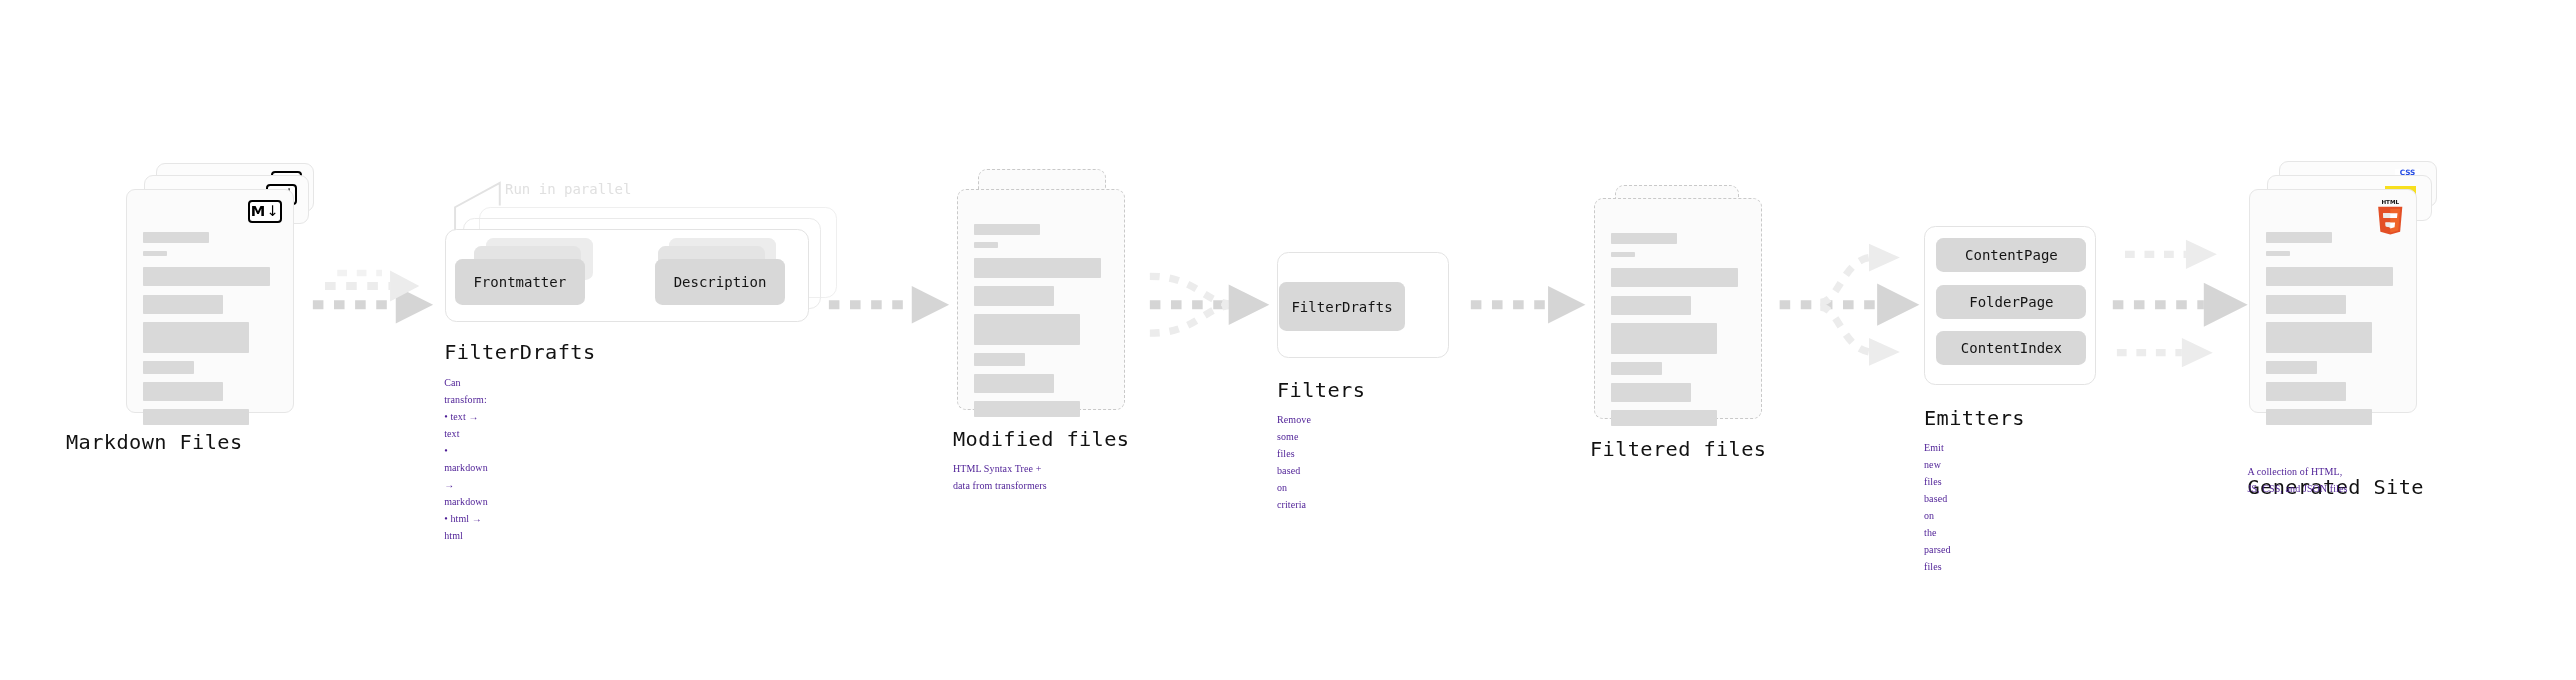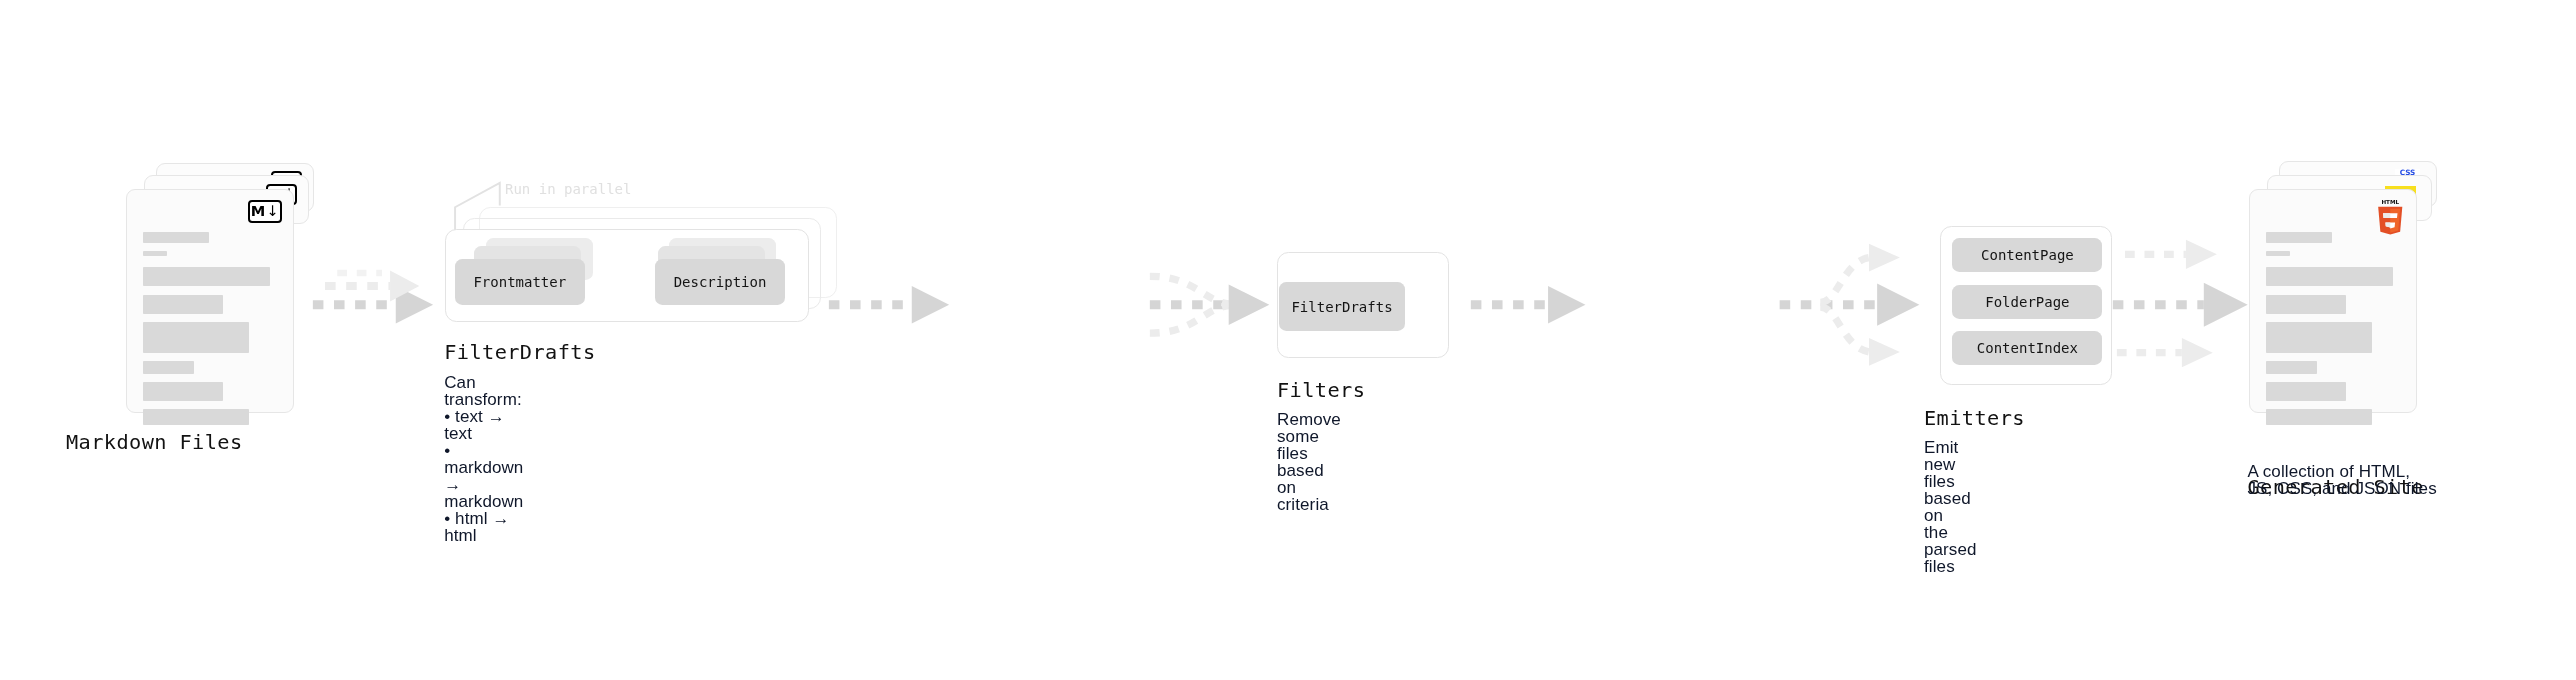--- a/index.html
+++ b/index.html
@@ -29,24 +29,24 @@
 
   .stage-title {
     font-family: "DejaVu Sans Mono", "Liberation Mono", monospace;
     font-size: 20.3px;
     font-weight: 400;
     color: #121212;
     letter-spacing: 0.4px;
     white-space: nowrap;
   }
   .stage-desc {
-    font-family: Liberation Sans, sans-serif;
-    font-size: 17px;
+    font-family: Liberation Serif, serif;
+    font-size: 10px;
     line-height: 17px;
-    color: #0f172a;
+    color: #4c1d95;
     white-space: pre-line;
     letter-spacing: 0.1px;
   }
 
   
   .doc-stack {
     position: relative;
   }
   .doc-card {
     position: absolute;
@@ -279,35 +279,73 @@
       <span>Description</span>
     </div>
 
     <div class="stage-title" style="position:absolute; left:-0.8px; top:161px;">FilterDrafts</div>
     <div class="stage-desc" style="position:absolute; left:-0.8px; top:195px;">Can transform:
 • text → text
 • markdown → markdown
 • html → html</div>
   </div>
 
+  <div class="stage-col" style="left:957px; top:169px;">
+    <div class="doc-stack" style="width:187px; height:252px;">
+      <div class="doc-card dashed" style="left:21px; top:0px; width:128px; height:41px;"></div>
+      <div class="doc-card dashed" style="left:0px; top:19.5px; width:168px; height:221px;">
+        <div class="doc-lines" style="top:34px;">
+          <div class="doc-line" style="width:48%; height:11.4px; margin-bottom:7.3px;"></div>
+          <div class="doc-line" style="width:17%; height:5.7px; margin-bottom:10.6px;"></div>
+          <div class="doc-line" style="width:93%; height:19.5px; margin-bottom:8.1px;"></div>
+          <div class="doc-line" style="width:58%; height:19.5px; margin-bottom:8.1px;"></div>
+          <div class="doc-line" style="width:77%; height:31px; margin-bottom:8.1px;"></div>
+          <div class="doc-line" style="width:37%; height:13px; margin-bottom:8.1px;"></div>
+          <div class="doc-line" style="width:58%; height:18.7px; margin-bottom:8.1px;"></div>
+          <div class="doc-line" style="width:77%; height:16.3px;"></div>
+        </div>
+      </div>
+    </div>
+    <div class="stage-title" style="position:absolute; left:-4.1px; top:258px;">Modified files</div>
+    <div class="stage-desc" style="position:absolute; left:-4.1px; top:291px;">HTML Syntax Tree +
+data from transformers</div>
+  </div>
 
   <div class="stage-col" style="left:1277px; top:252px;">
     <div class="box" style="left:0px; top:0px; width:172px; height:106px;">
       <div class="chip" style="left:1px; top:29px; width:126px; height:49px;">
         <span>FilterDrafts</span>
       </div>
     </div>
     <div class="stage-title" style="position:absolute; left:0px; top:126px;">Filters</div>
     <div class="stage-desc" style="position:absolute; left:0px; top:159px;">Remove some files based
 on criteria</div>
   </div>
 
+  <div class="stage-col" style="left:1594px; top:185px;">
+    <div class="doc-stack" style="width:187px; height:244px;">
+      <div class="doc-card dashed" style="left:21px; top:0px; width:124px; height:34px;"></div>
+      <div class="doc-card dashed" style="left:0px; top:13px; width:168px; height:221px;">
+        <div class="doc-lines" style="top:34px;">
+          <div class="doc-line" style="width:48%; height:11.4px; margin-bottom:7.3px;"></div>
+          <div class="doc-line" style="width:17%; height:5.7px; margin-bottom:10.6px;"></div>
+          <div class="doc-line" style="width:93%; height:19.5px; margin-bottom:8.1px;"></div>
+          <div class="doc-line" style="width:58%; height:19.5px; margin-bottom:8.1px;"></div>
+          <div class="doc-line" style="width:77%; height:31px; margin-bottom:8.1px;"></div>
+          <div class="doc-line" style="width:37%; height:13px; margin-bottom:8.1px;"></div>
+          <div class="doc-line" style="width:58%; height:18.7px; margin-bottom:8.1px;"></div>
+          <div class="doc-line" style="width:77%; height:16.3px;"></div>
+        </div>
+      </div>
+    </div>
+    <div class="stage-title" style="position:absolute; left:-4.1px; top:252px;">Filtered files</div>
+  </div>
 
   <div class="stage-col" style="left:1924px; top:226px;">
-    <div class="box" style="left:16px; top:0px; width:172px; height:159px;">
+    <div class="box" style="left:0px; top:0px; width:172px; height:159px;">
       <div class="chip" style="left:11.4px; top:11.4px; width:150px; height:34px;">
         <span>ContentPage</span>
       </div>
       <div class="chip" style="left:11.4px; top:58px; width:150px; height:34px;">
         <span>FolderPage</span>
       </div>
       <div class="chip" style="left:11.4px; top:104px; width:150px; height:34px;">
         <span>ContentIndex</span>
       </div>
     </div>

